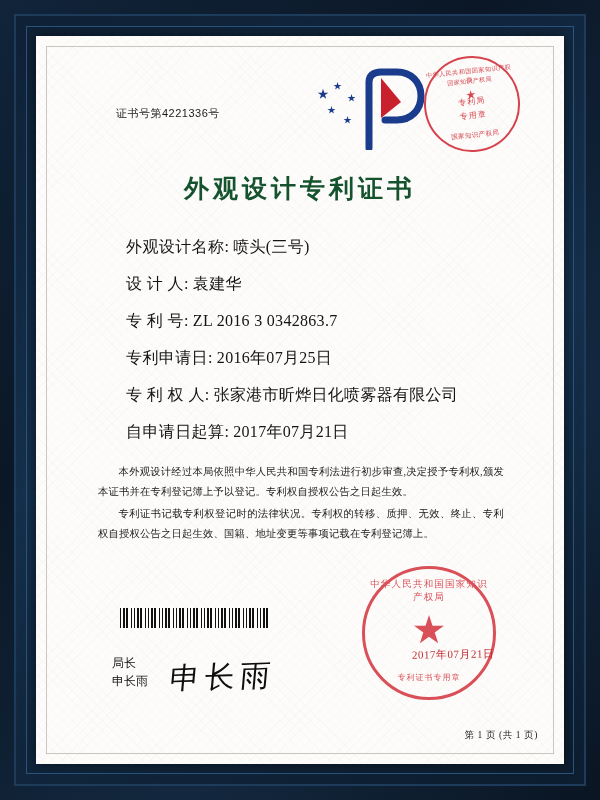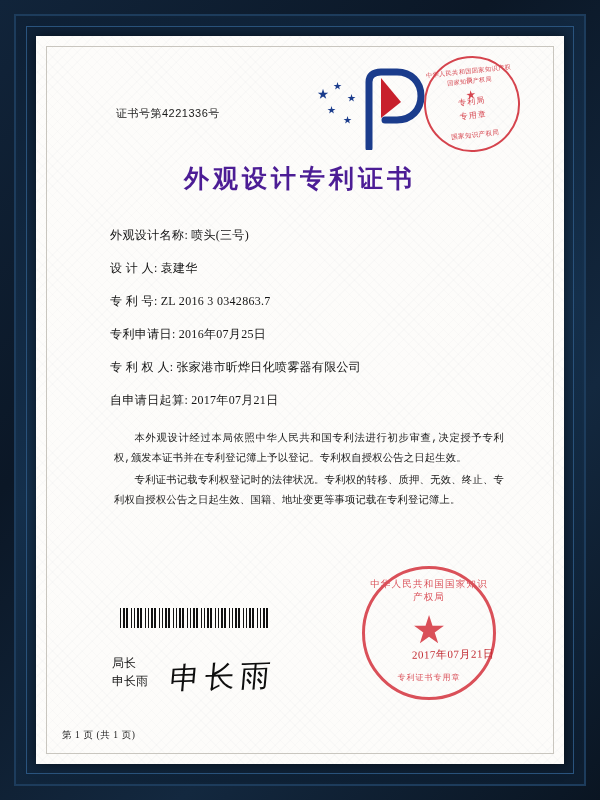--- a/index.html
+++ b/index.html
@@ -165,32 +165,32 @@
     position: absolute;
     left: 50%;
     top: 30px;
     transform: translateX(-50%);
     font-size: 10px;
   }
 
   
   .title {
     text-align: center;
-    margin-top: 16px;
+    margin-top: 26px;
     font-size: 25px;
     font-weight: bold;
     letter-spacing: 4px;
-    color: #4c1d95;
+    color: #14532d;
     font-family: Liberation Serif, serif;
   }
 
   
   .fields {
-    margin: 34px 0 0 48px;
-    font-size: 12px;
+    margin: 34px 0 0 64px;
+    font-size: 16px;
     color: #141414;
     line-height: 1;
   }
   .field {
     margin-bottom: 21px;
     white-space: nowrap;
   }
   .field .lbl {
     display: inline-block;
     letter-spacing: 0.4px;
@@ -202,23 +202,22 @@
   
   .body-text {
     margin: 22px 34px 0 36px;
     font-size: 10.3px;
     line-height: 1.95;
     color: #1a1a1a;
     text-align: justify;
     letter-spacing: 0.2px;
   }
   .body-text p {
-    margin: 0 0 2px 16px;
+    margin: 0 0 2px 0;
     text-indent: 2em;
-    font-family: Liberation Mono, monospace;
   }
 
   
   .barcode {
     position: absolute;
     left: 58px;
     bottom: 118px;
     width: 150px;
     height: 20px;
     background:
@@ -296,21 +295,21 @@
     letter-spacing: 0.5px;
     transform: rotate(-1deg);
   }
 
   
   .footer {
     position: absolute;
     left: 0;
     right: 0;
     bottom: 4px;
-    text-align: left;
+    text-align: right;
     font-size: 9.5px;
     color: #222;
     letter-spacing: 0.6px;
     font-family: Liberation Serif, serif;
   }
 </style>
 </head>
 <body>
 
 <div class="page">

